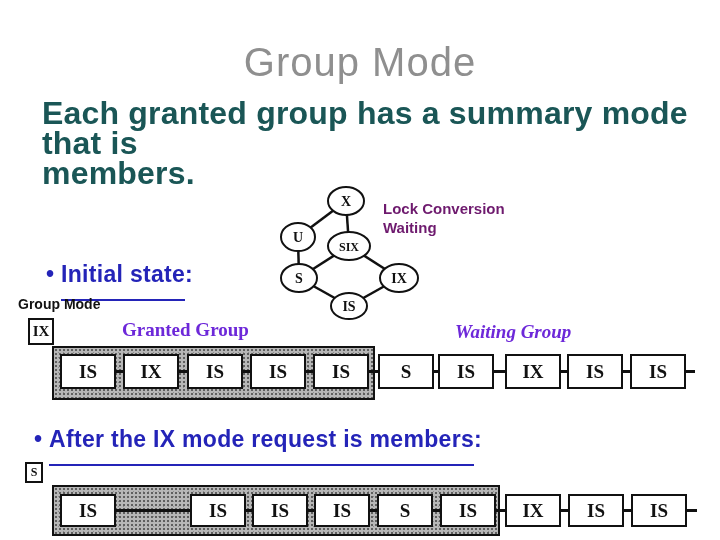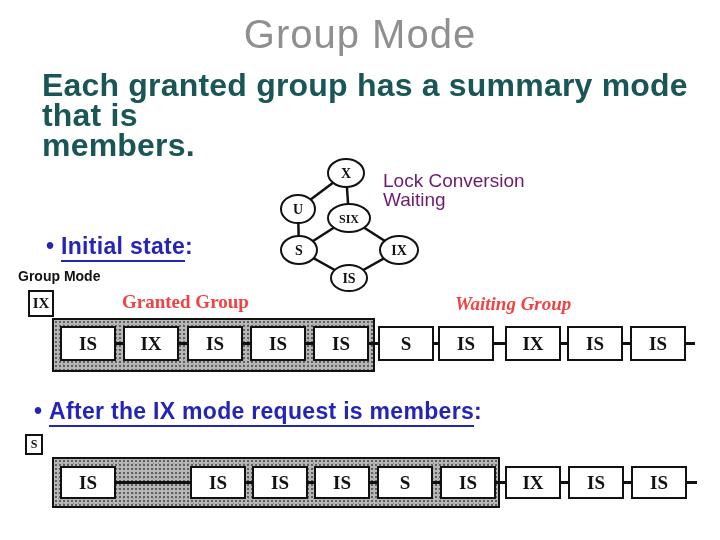--- a/index.html
+++ b/index.html
@@ -1,34 +1,34 @@
 <!DOCTYPE html>
 <html style="--c-title: #8f8f8f; --c-body: #1a5656; --c-bullet: #2424b8; --c-lattice_label: #6e1a6e;"><head>
 <meta charset="utf-8">
 <style>
   html,body{margin:0;padding:0;background:#ffffff;width:720px;height:540px;overflow:hidden;}
-  .slide{position:relative;width:720px;height:444px;background:#fff;font-family:"Liberation Sans",sans-serif;}
+  .slide{position:relative;width:720px;height:444px;background:#fff;font-family:"Liberation Sans",sans-serif;margin-top:28px;}
 
   .title{position:absolute;left:0;right:0;top:12px;text-align:center;
          font-size:40px;font-weight:400;letter-spacing:1px;color:var(--c-title,#8f8f8f);}
 
   .body-text{position:absolute;left:42px;top:70px;width:660px;
              color:var(--c-body,#1a5656);font-weight:700;font-size:32px;line-height:30px;letter-spacing:0.2px;}
 
   .lattice-label{position:absolute;left:383px;top:171px;color:var(--c-lattice_label,#6e1a6e);
-                 font-weight:400;font-size:19px;line-height:19px;}
+                 font-weight:700;font-size:15px;line-height:19px;}
 
   .bullet-line{position:absolute;color:var(--c-bullet,#2424b8);font-weight:700;font-size:23px;letter-spacing:0.3px;}
-  .bullet-line .ul{border-bottom:2px solid currentColor;padding-bottom:1px;}
+  .bullet-line .ul{border-bottom:2px solid currentColor;padding-bottom:12px;}
   #bullet-initial{left:46px;top:233px;}
   #bullet-after{left:34px;top:398px;}
 
   .groupmode-label{position:absolute;left:18px;top:268px;color:#111;font-weight:700;font-size:14px;}
 
-  .serif-label{position:absolute;color:#ef4444;font-family:"Liberation Serif",serif;font-weight:700;font-size:19px;}
+  .serif-label{position:absolute;color:#6d28d9;font-family:"Liberation Serif",serif;font-weight:700;font-size:19px;}
   #granted-label{left:122px;top:291px;}
   #waiting-label{left:455px;top:293px;font-style:italic;}
 
   .mode-badge{position:absolute;background:#fff;border:2px solid #111;color:#111;
               font-family:"Liberation Serif",serif;font-weight:700;text-align:center;}
   #badge-initial{left:28px;top:290px;width:22px;height:23px;font-size:15px;line-height:23px;}
   #badge-after{left:25px;top:434px;width:14px;height:17px;font-size:12px;line-height:17px;}
 
   .stipple-region{position:absolute;border:2px solid #111;background-color:#b7b7b7;
       background-image:radial-gradient(#5f5f5f 0.8px,transparent 1px),radial-gradient(#8d8d8d 0.8px,transparent 1px);

